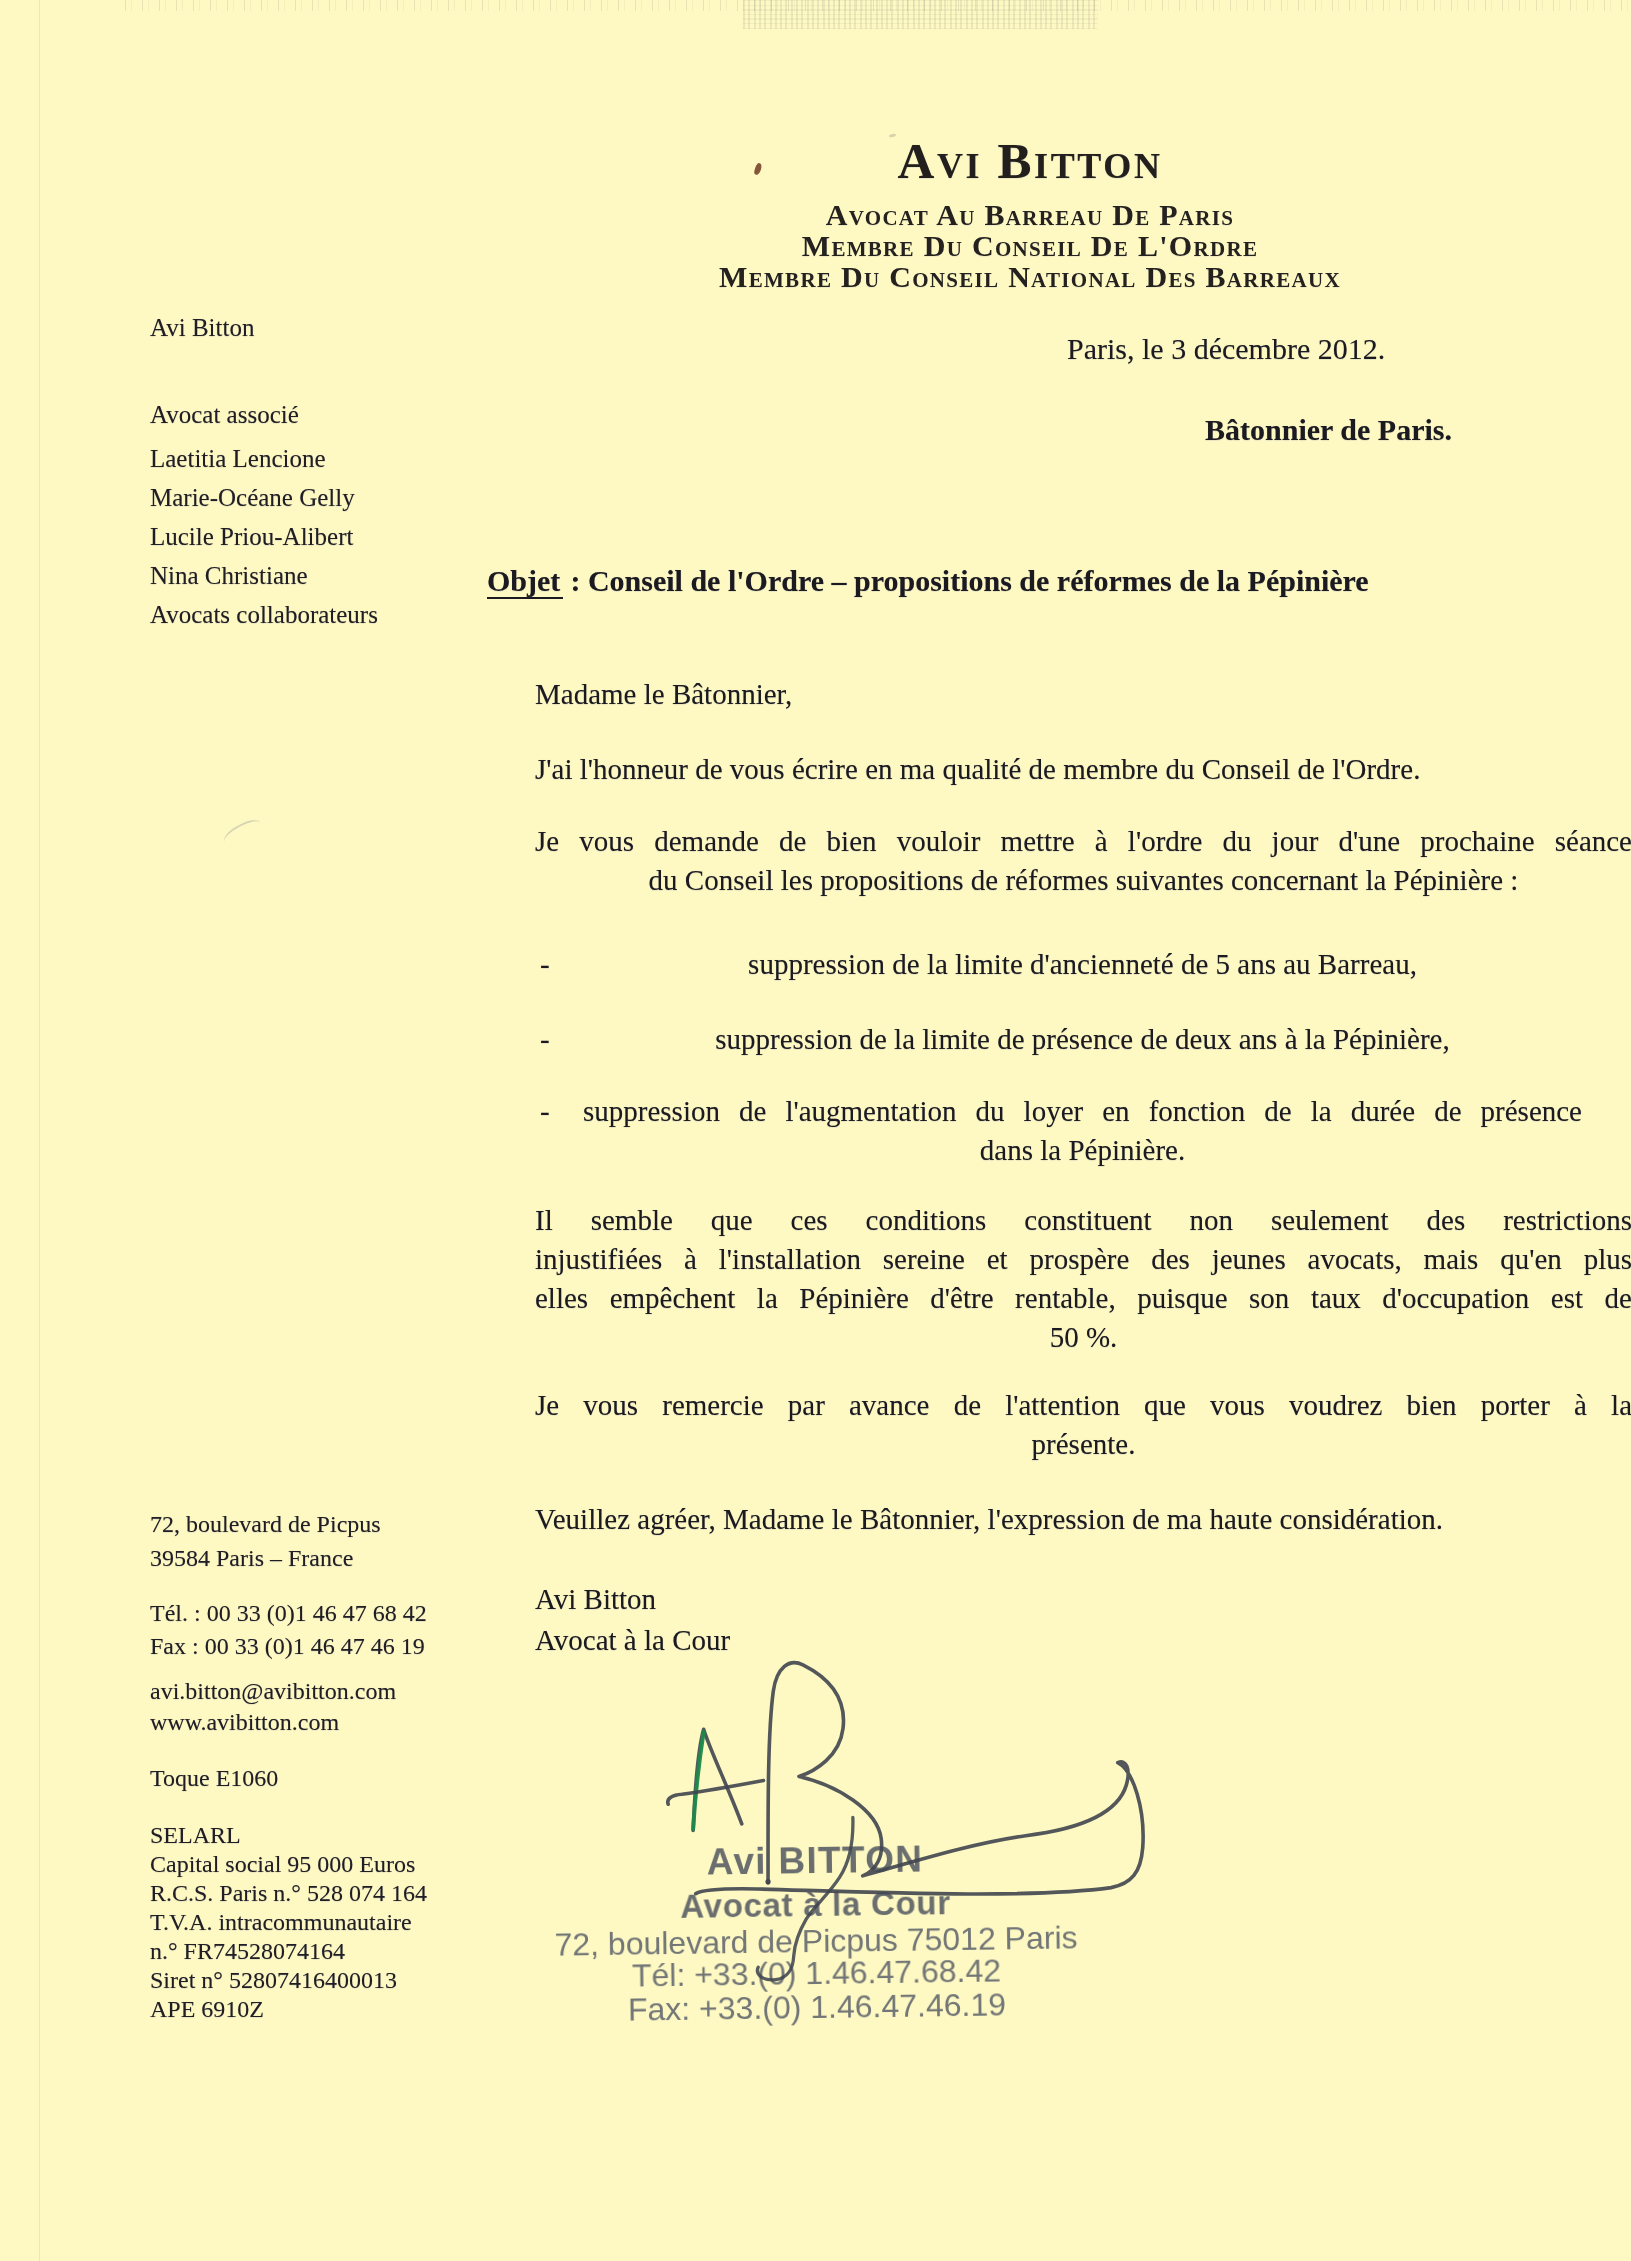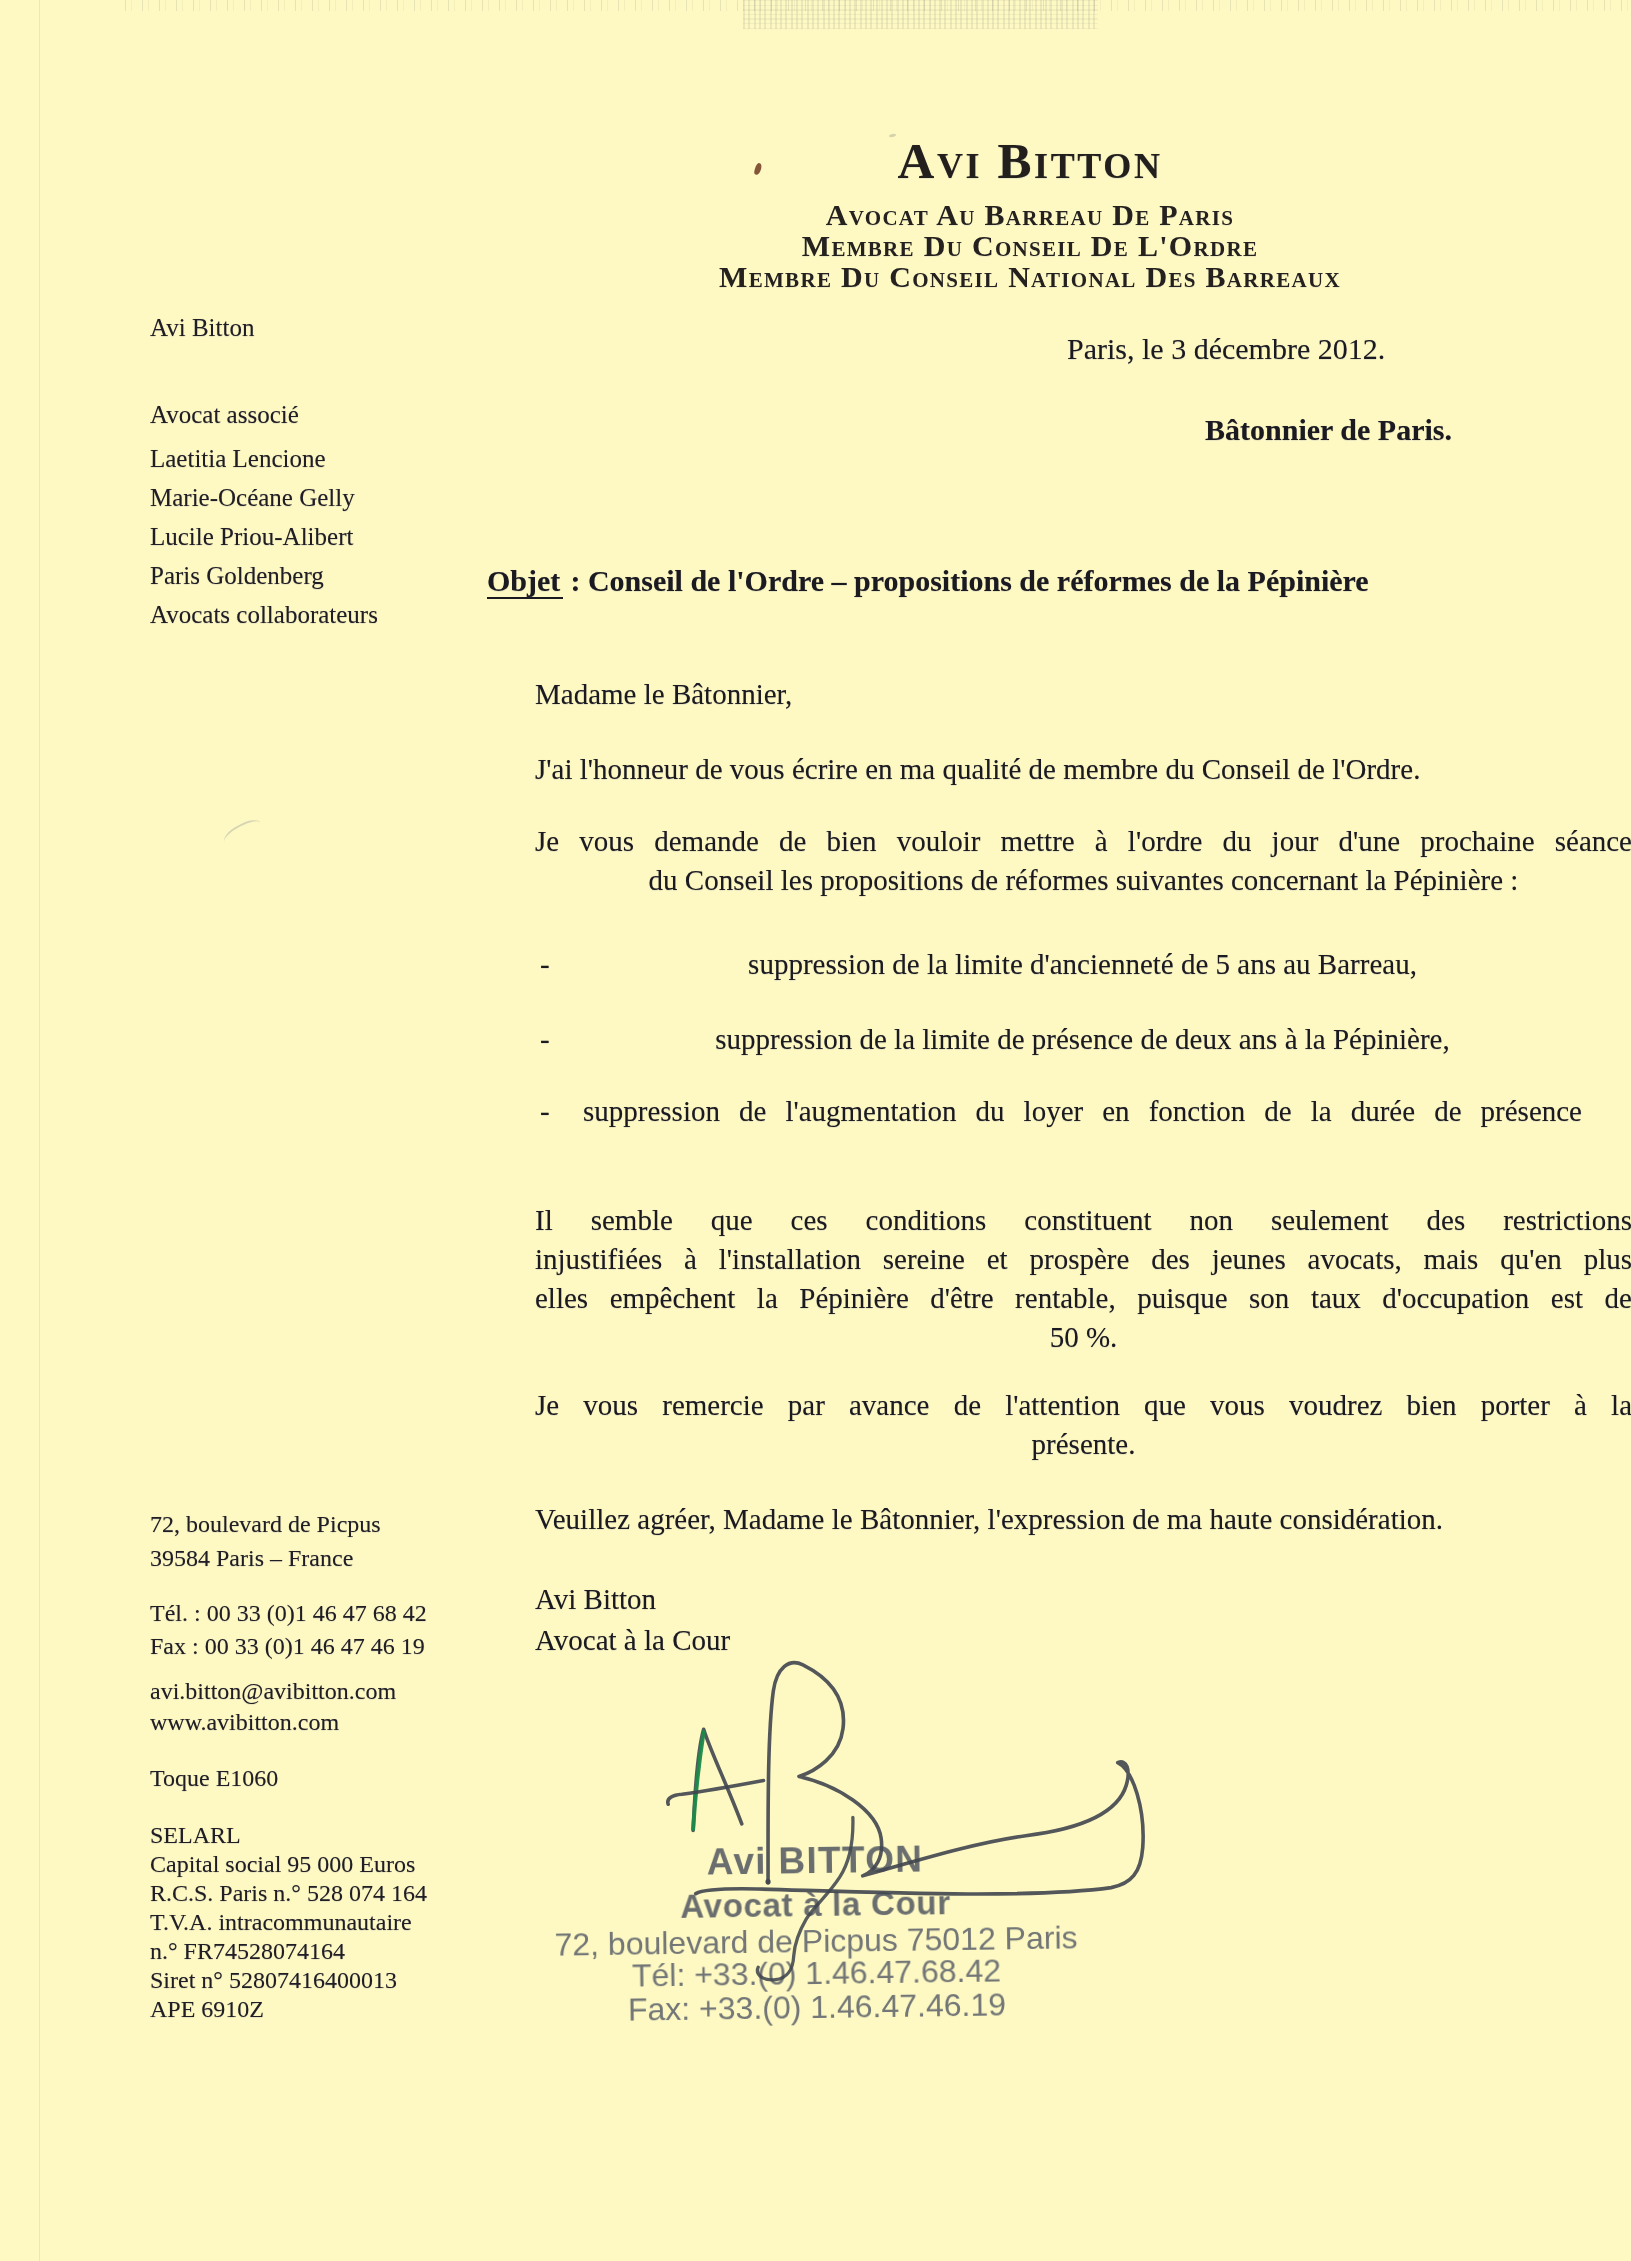--- a/index.html
+++ b/index.html
@@ -137,21 +137,21 @@
       <div>Membre du Conseil National des Barreaux</div>
     </div>
   </div>
 
   <div class="sb sb-name txt">Avi Bitton</div>
   <div class="sb sb-role txt">Avocat associé</div>
   <div class="sb sb-team">
     <div class="txt">Laetitia Lencione</div>
     <div class="txt">Marie-Océane Gelly</div>
     <div class="txt">Lucile Priou-Alibert</div>
-    <div class="txt">Paris Goldenberg</div>
+    <div class="txt">Nina Christiane</div>
     <div class="txt">Avocats collaborateurs</div>
   </div>
   <div class="sb small sb-addr">
     <div class="txt">72, boulevard de Picpus</div>
     <div class="txt">39584 Paris – France</div>
   </div>
   <div class="sb small sb-tel">
     <div class="txt">Tél. : 00 33 (0)1 46 47 68 42</div>
     <div class="txt">Fax : 00 33 (0)1 46 47 46 19</div>
   </div>
@@ -193,20 +193,21 @@
     <div class="bt ll txt">suppression de la limite d'ancienneté de 5 ans au Barreau,</div>
   </div>
   <div class="bullet bu2">
     <span class="mk txt">-</span>
     <div class="bt ll txt">suppression de la limite de présence de deux ans à la Pépinière,</div>
   </div>
   <div class="bullet bu3">
     <span class="mk txt">-</span>
     <div class="bt">
       <div class="jl txt">suppression de l'augmentation du loyer en fonction de la durée de présence</div>
+      <div class="ll txt">dans la Pépinière.</div>
     </div>
   </div>
 
   <div class="col b-p3">
     <div class="jl txt">Il semble que ces conditions constituent non seulement des restrictions</div>
     <div class="jl txt">injustifiées à l'installation sereine et prospère des jeunes avocats, mais qu'en plus</div>
     <div class="jl txt">elles empêchent la Pépinière d'être rentable, puisque son taux d'occupation est de</div>
     <div class="ll txt">50 %.</div>
   </div>
 

